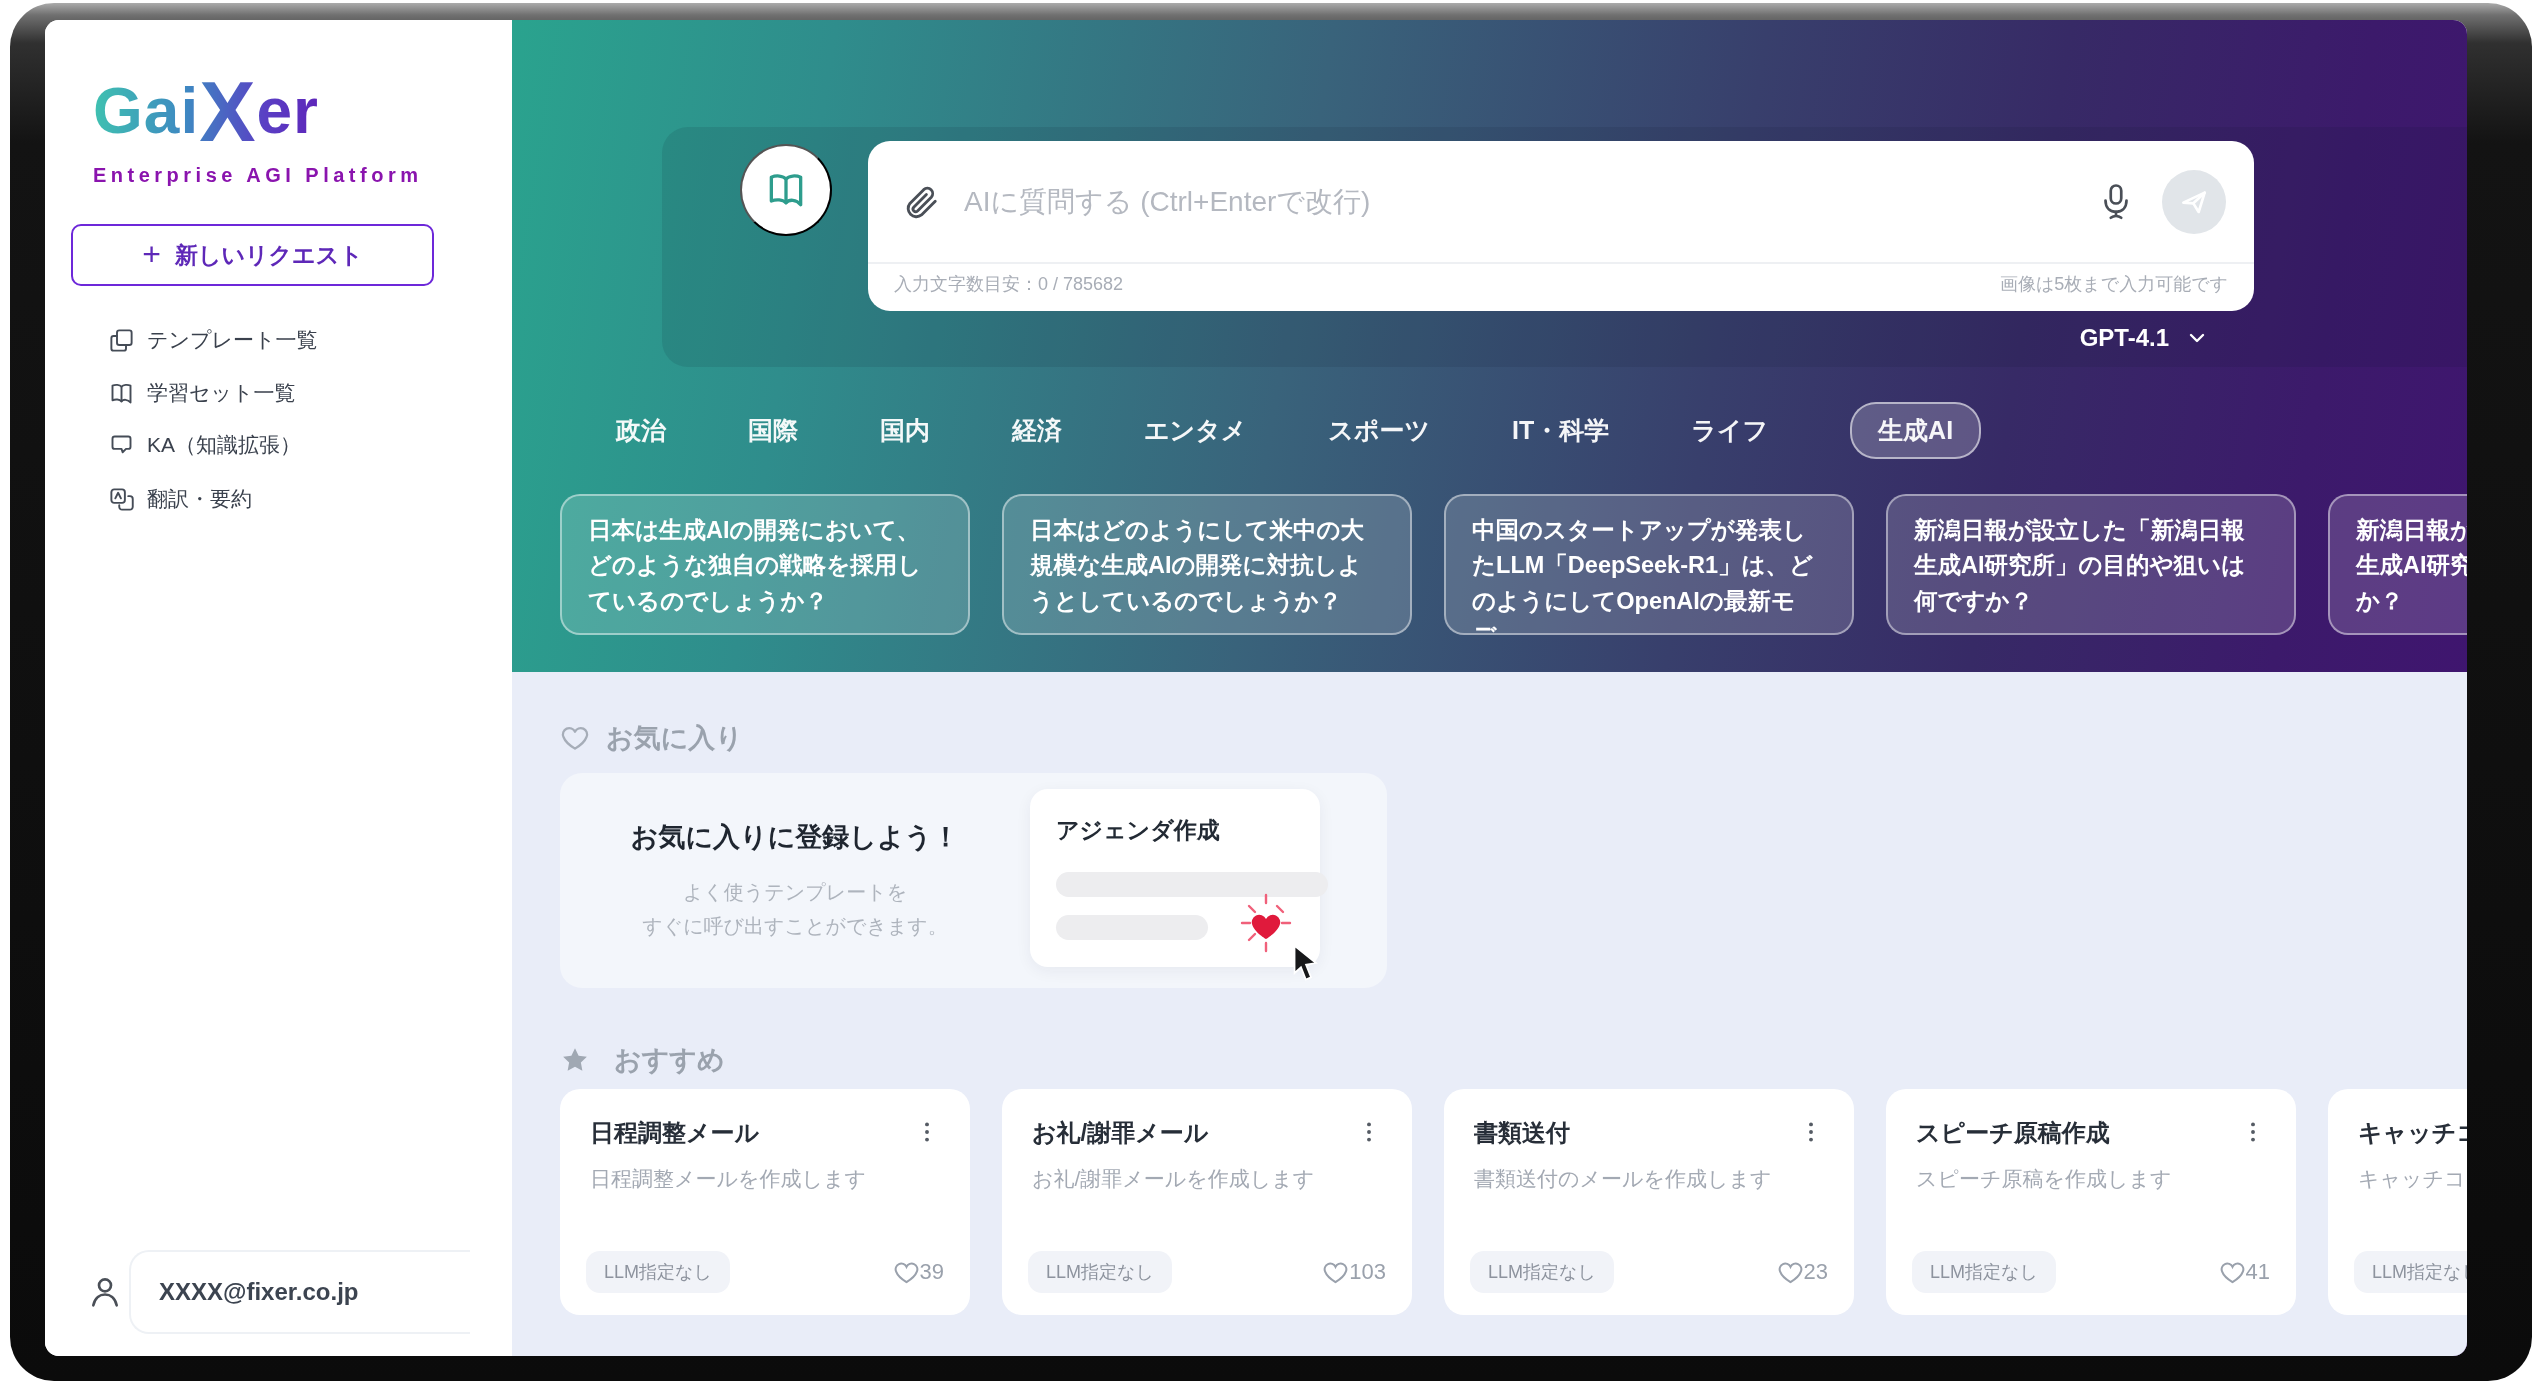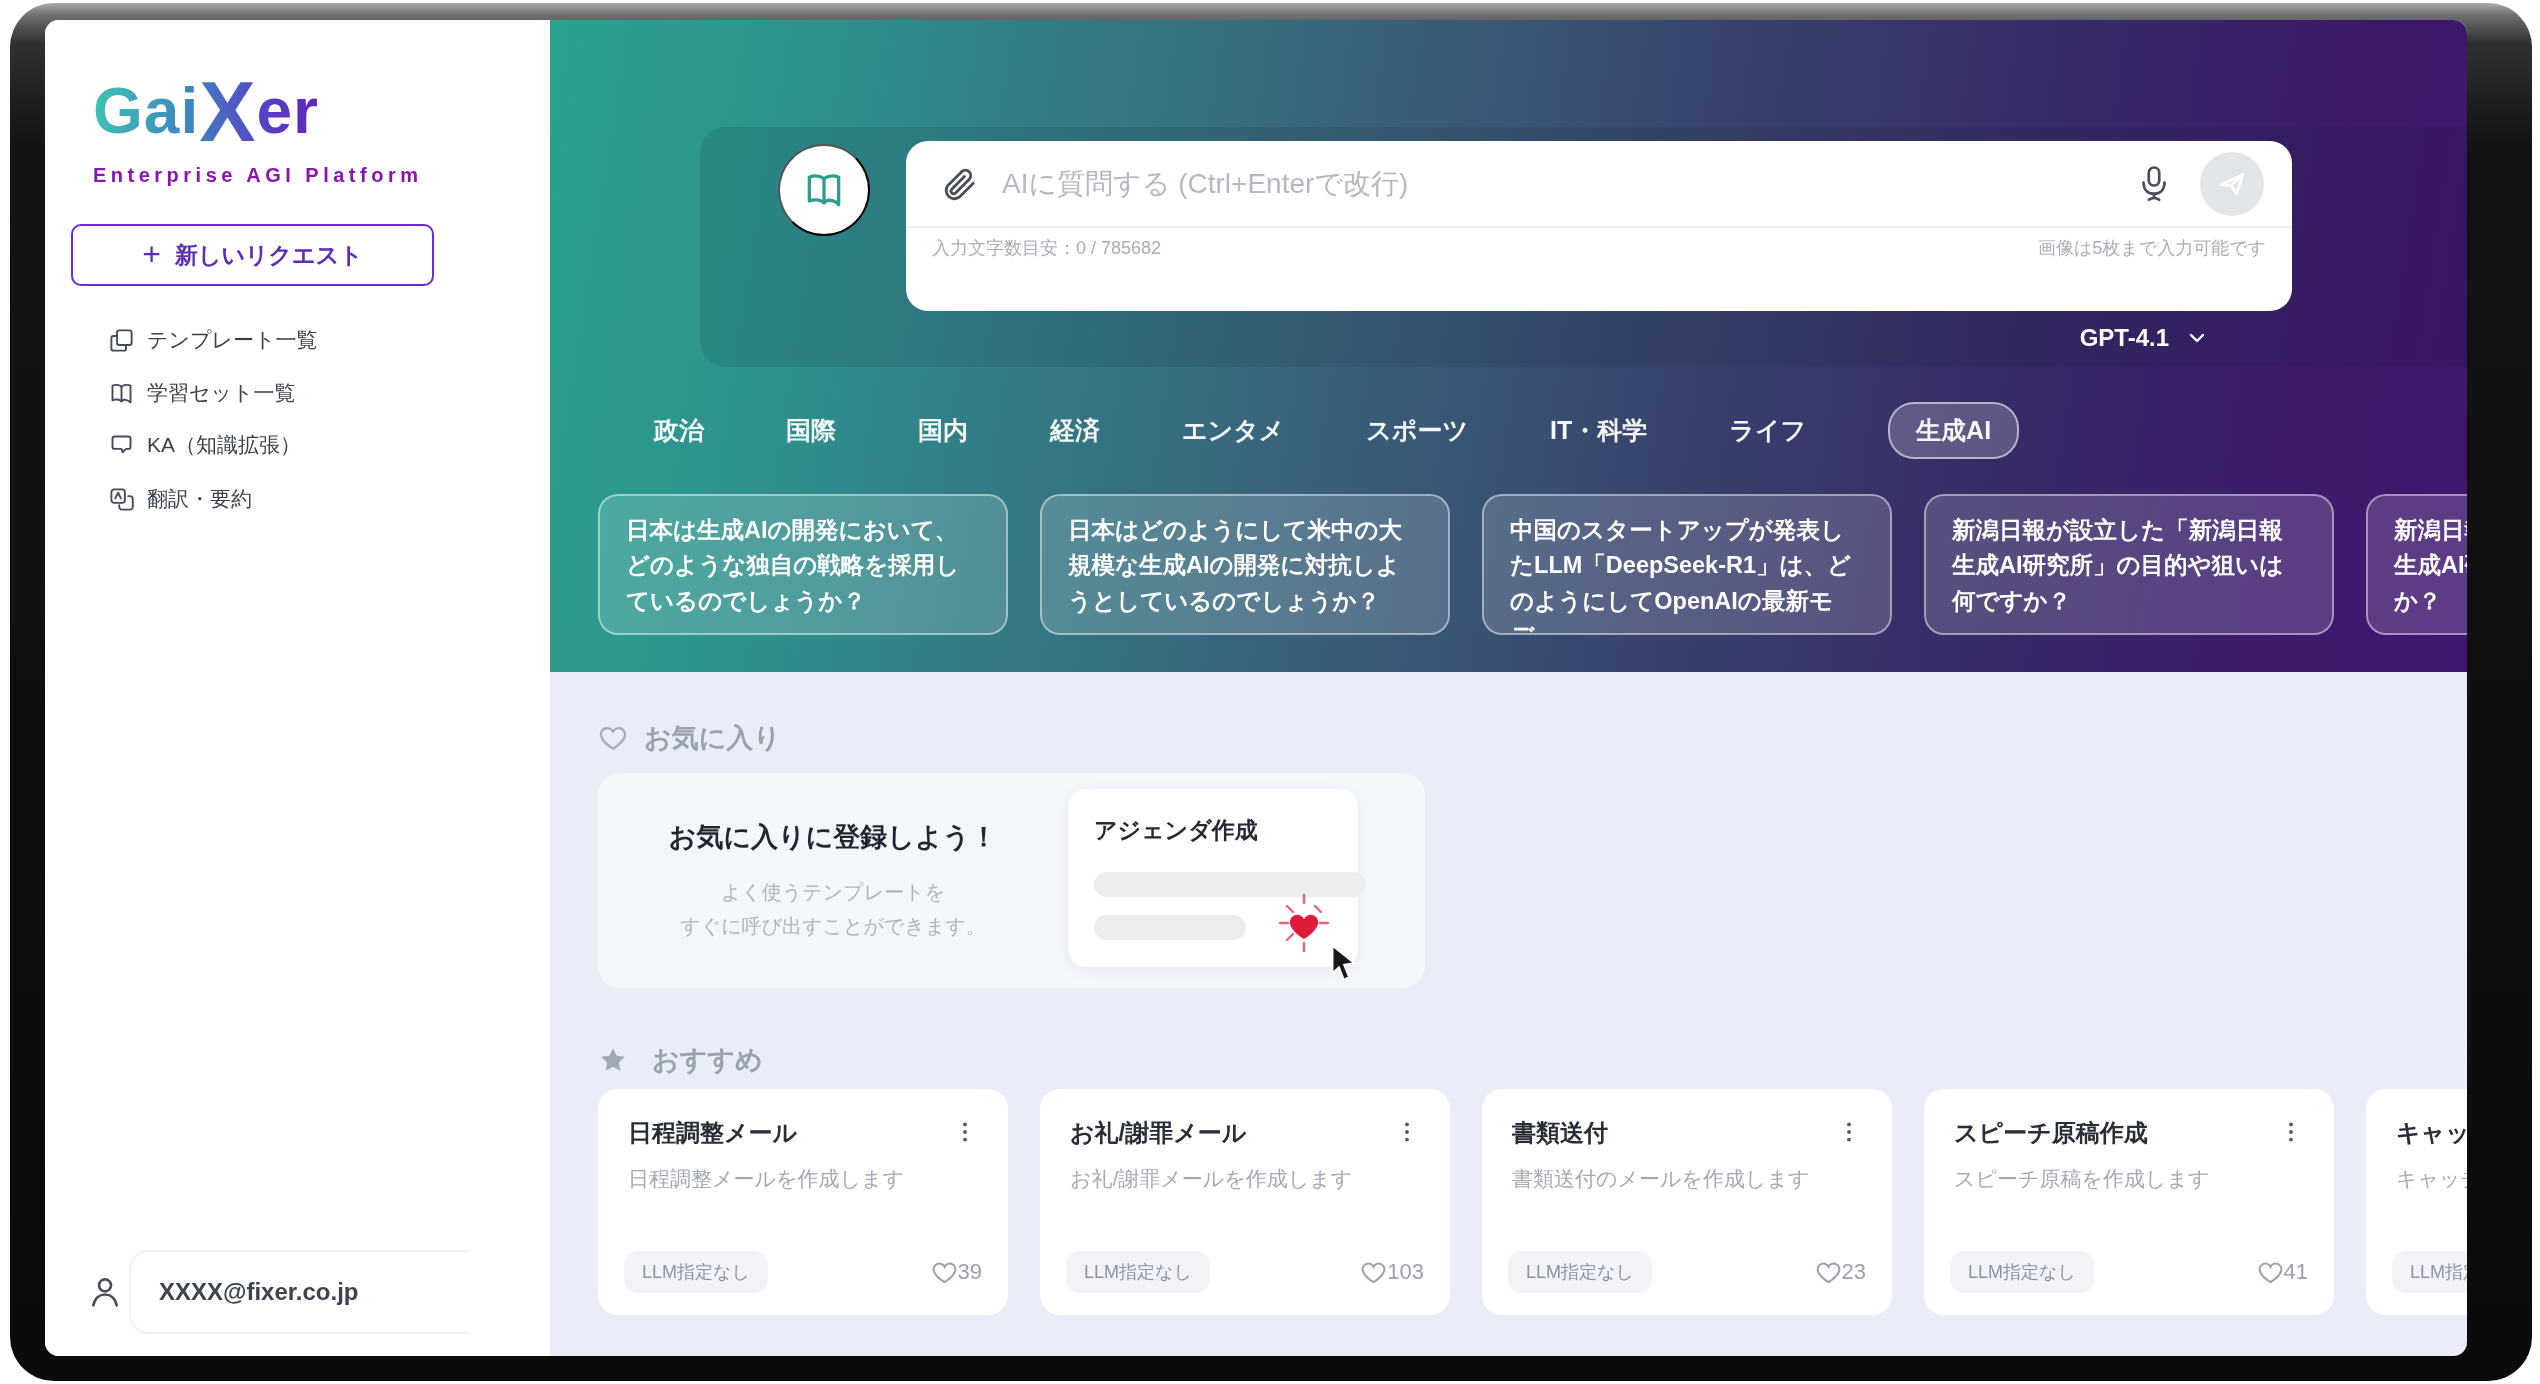--- a/index.html
+++ b/index.html
@@ -7,21 +7,21 @@
     font-family:"Liberation Sans","DejaVu Sans",sans-serif; }
 
   
   .frame { position:absolute; left:10px; top:3px; width:2522px; height:1378px;
     border-radius:44px;
     background:linear-gradient(180deg,#ababab 0px,#707070 12px,#303030 40px,#131313 140px,#0b0b0b 100%); }
   .app { position:absolute; left:45px; top:20px; width:2422px; height:1336px;
     background:#ffffff; border-radius:14px; overflow:hidden; display:flex; }
 
   
-  .sidebar { position:relative; width:505px; flex:none; background:#ffffff; }
+  .sidebar { position:relative; width:467px; flex:none; background:#ffffff; }
   .logo-block { position:absolute; left:48px; top:50px; width:360px; }
   .logo-line { font-weight:700; font-size:64px; letter-spacing:1px; line-height:1;
     background:linear-gradient(92deg,#3fc2b0 0%,#3e88c2 26%,#5a3fc4 48%,#5f1cb6 68%,#6d15ab 100%);
     -webkit-background-clip:text; background-clip:text; color:transparent; white-space:nowrap; }
   .logo-x { font-size:1.32em; vertical-align:-0.1em; }
   .logo-tagline { margin-top:10px; font-size:20px; font-weight:700; letter-spacing:4.5px;
     color:#8a14ae; white-space:nowrap; }
 
   .new-request { position:absolute; left:26px; top:204px; width:363px; height:62px;
     border:2px solid #6d28d9; border-radius:10px; background:#fff; color:#5e28b8;
@@ -49,21 +49,21 @@
     background:rgba(8,22,40,0.10); border-radius:26px; }
 
   .book-btn { position:absolute; left:228px; top:124px; width:92px; height:92px;
     border-radius:50%; background:#ffffff; display:flex; align-items:center; justify-content:center;
     cursor:pointer; }
   .book-btn svg { width:44px; height:44px; stroke:#2e9d8d; stroke-width:1.8; fill:none;
     stroke-linecap:round; stroke-linejoin:round; }
 
   .composer { position:absolute; left:356px; top:121px; width:1386px; height:170px;
     background:#ffffff; border-radius:22px; overflow:hidden; }
-  .composer-top { height:85px; display:flex; align-items:center; padding:0 28px 0 34px; }
+  .composer-top { height:121px; display:flex; align-items:center; padding:0 28px 0 34px; }
   .composer-top .clip { width:38px; height:38px; stroke:#4a4f57; stroke-width:1.8; fill:none;
     stroke-linecap:round; stroke-linejoin:round; flex:none; cursor:pointer; }
   .prompt-input { flex:1; border:none; outline:none; margin-left:24px; font-size:28px;
     color:#333; background:transparent; font-family:inherit; }
   .prompt-input::placeholder { color:#b4b8c0; }
   .mic { width:36px; height:44px; stroke:#4a4f57; stroke-width:1.8; fill:none;
     stroke-linecap:round; flex:none; cursor:pointer; }
   .send-btn { width:64px; height:64px; border-radius:50%; background:#e1e5e9; border:none;
     margin-left:28px; display:flex; align-items:center; justify-content:center; flex:none; cursor:pointer; }
   .send-btn svg { width:32px; height:32px; stroke:#ffffff; stroke-width:2; fill:none;

